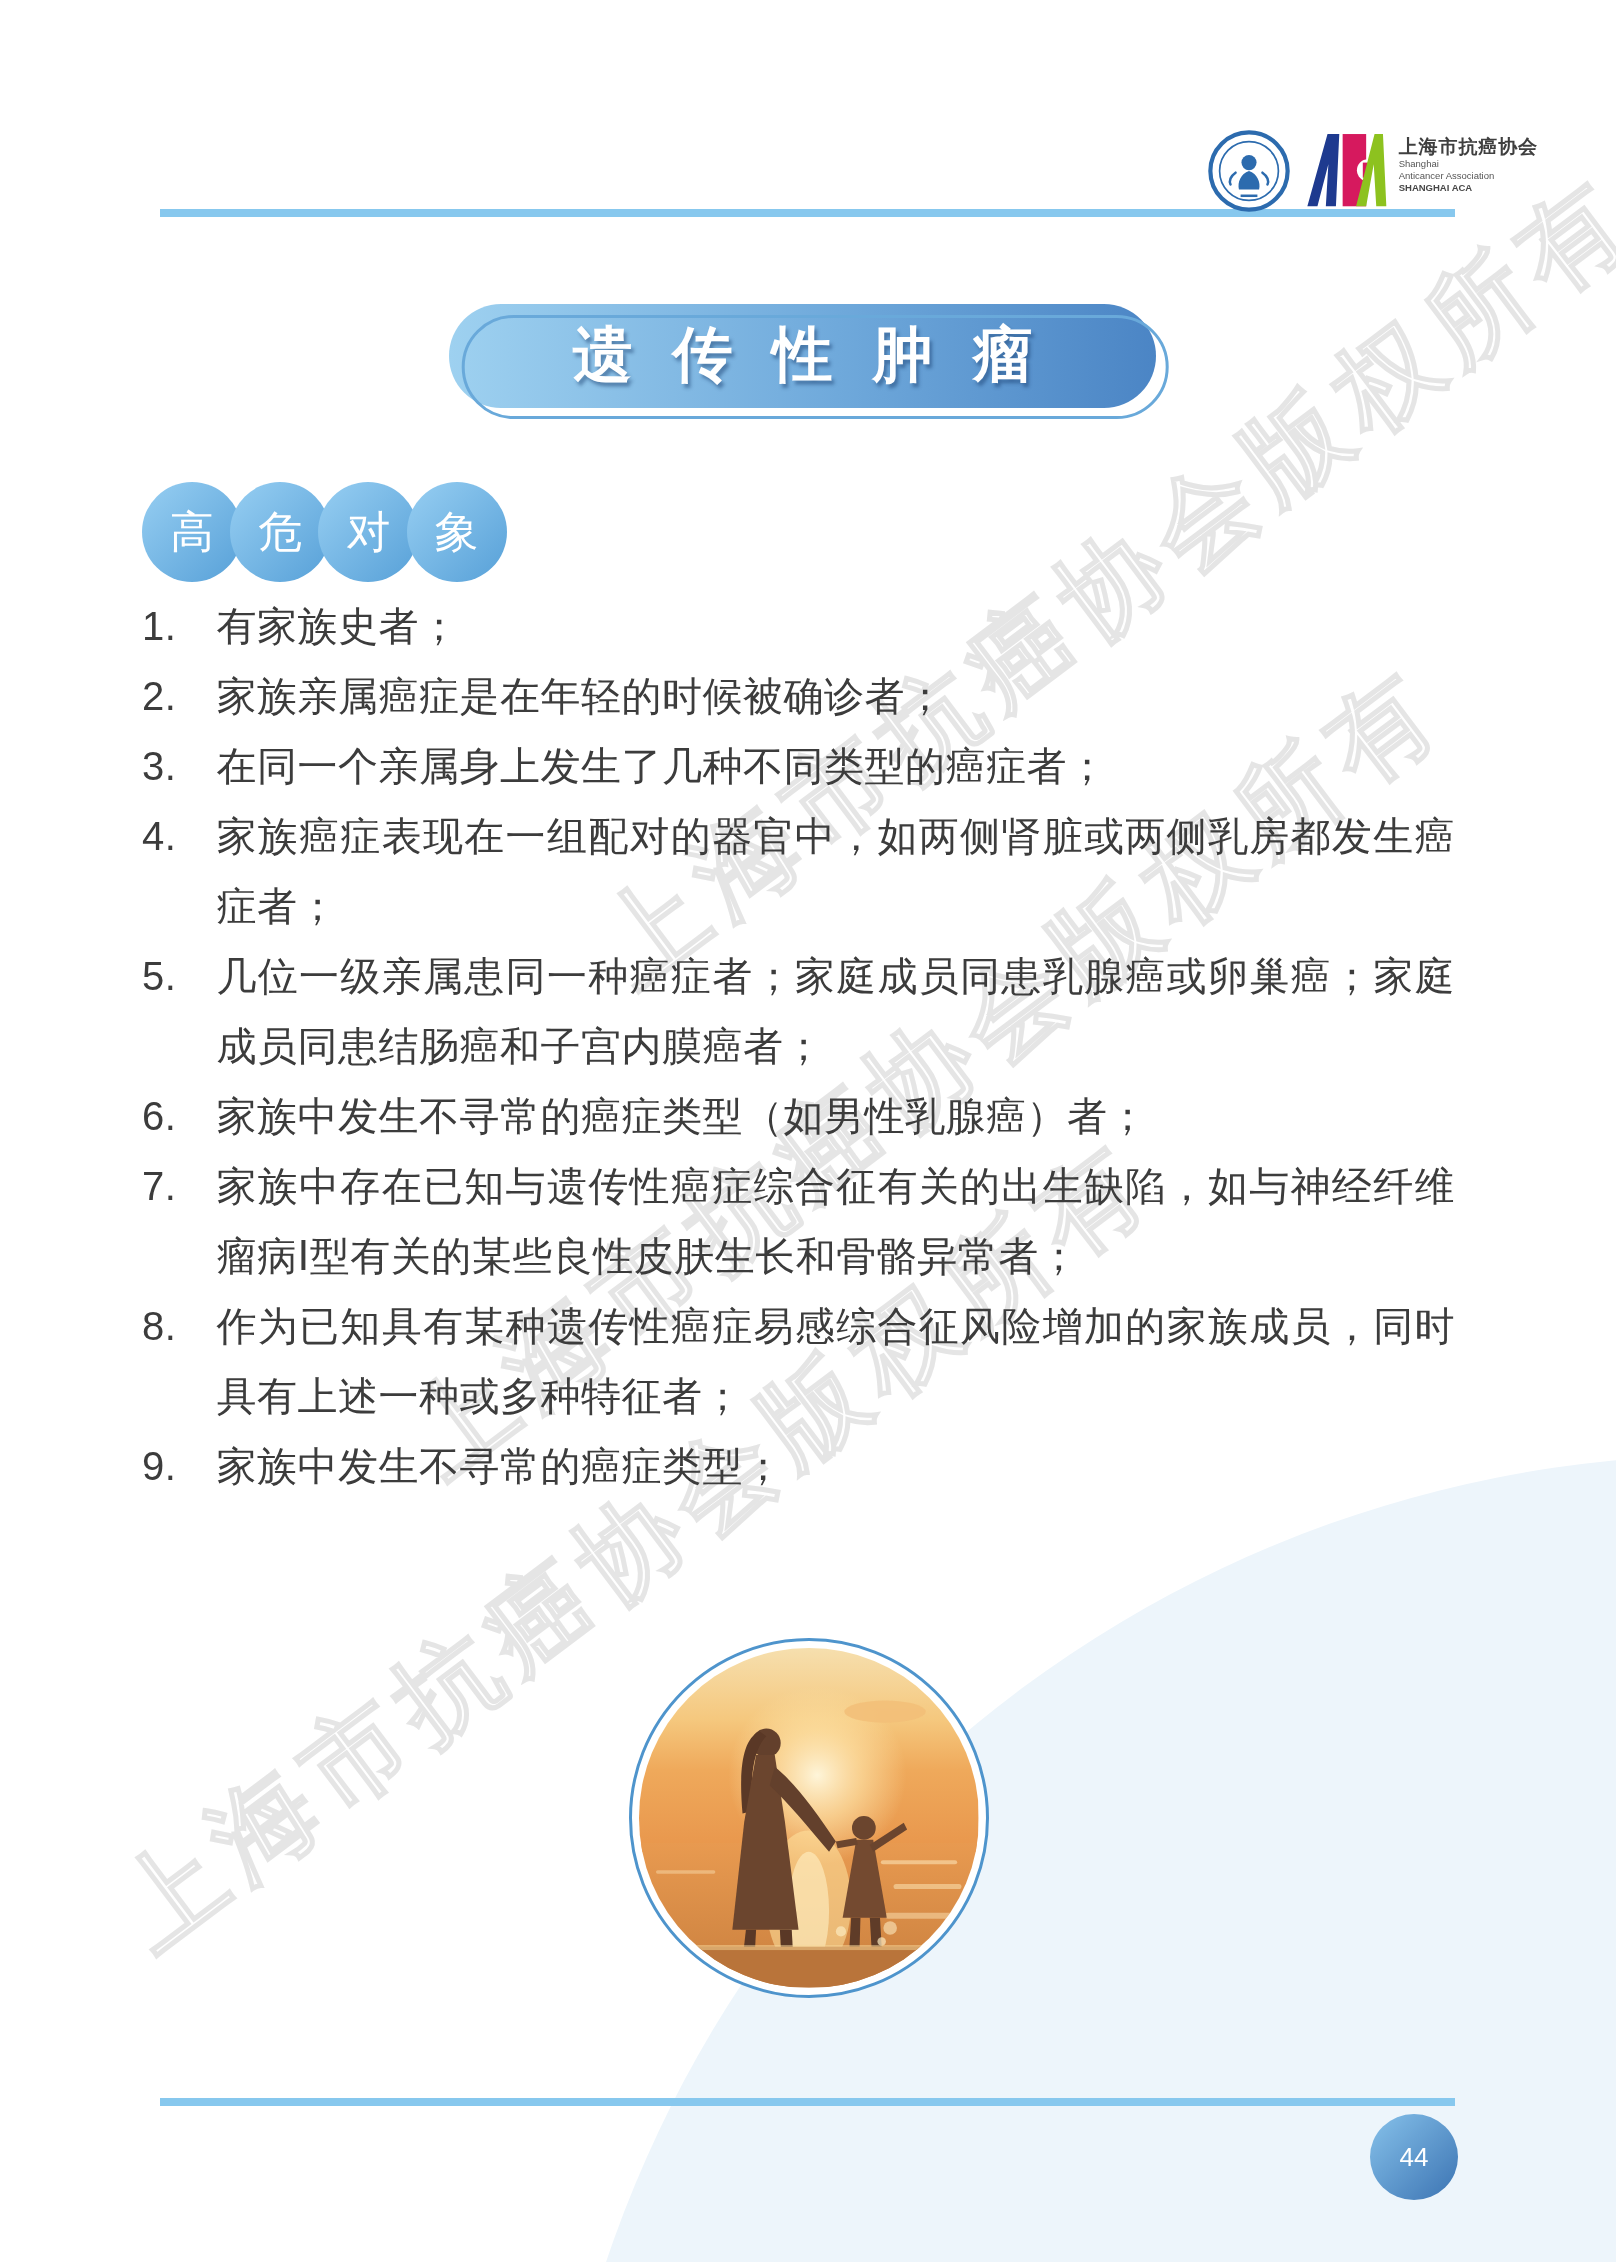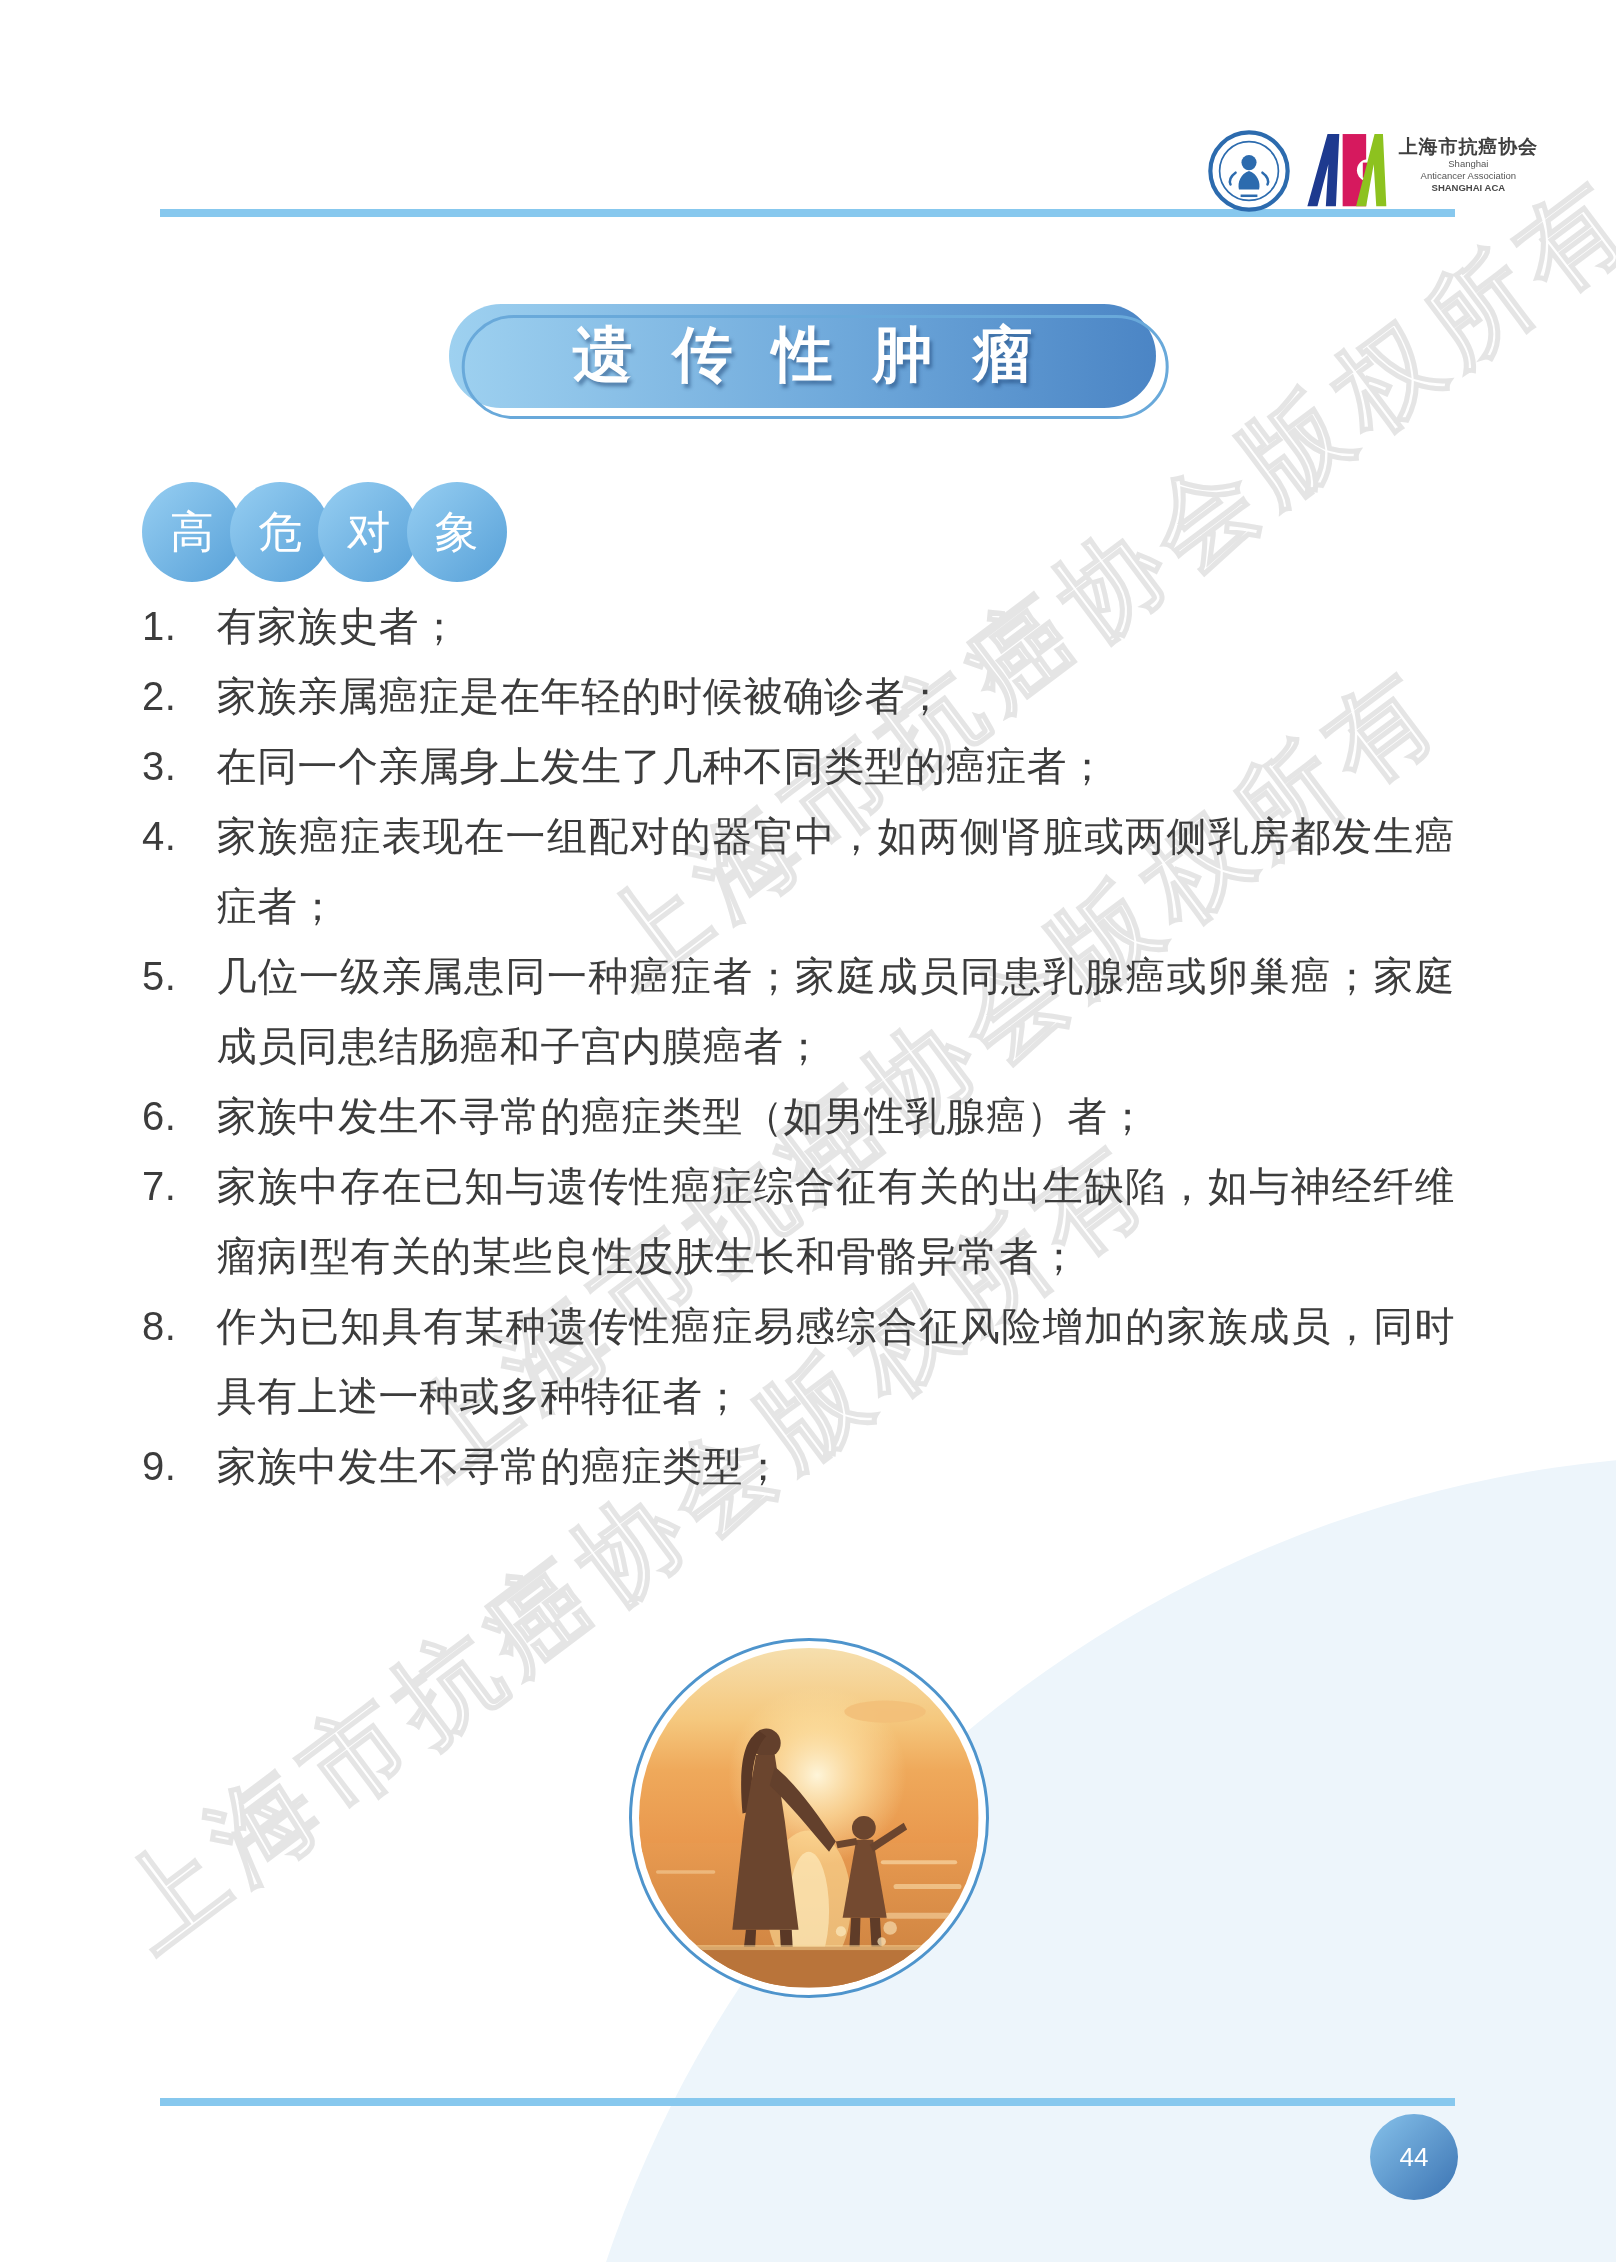--- a/index.html
+++ b/index.html
@@ -25,21 +25,21 @@
     pointer-events:none;
   }
   .wm1{left:1118px;top:582px;}
   .wm2{left:927px;top:1073px;}
   .wm3{left:636px;top:1546px;}
 
   
   .header{position:absolute;right:78px;top:129px;display:flex;align-items:flex-start;z-index:3;}
   .seal{width:84px;height:84px;margin-right:12.7px;}
   .aca-logo{width:84px;height:87px;margin-right:11px;}
-  .org-text{padding-top:5.5px;color:#4a4a4a;text-align:center;}
+  .org-text{padding-top:5.5px;color:#4a4a4a;}
   .org-cn{font-size:19px;font-weight:700;letter-spacing:0.9px;color:#3f3f3f;line-height:23.6px;}
   .org-en{font-size:9.5px;line-height:11.8px;color:#555;}
   .org-en.b{font-weight:700;color:#474747;}
 
   .topline,.bottomline{
     position:absolute;left:160px;width:1295px;height:8.2px;
     background:#87C8EE;z-index:2;
   }
   .topline{top:209px;}
   .bottomline{top:2098px;}

